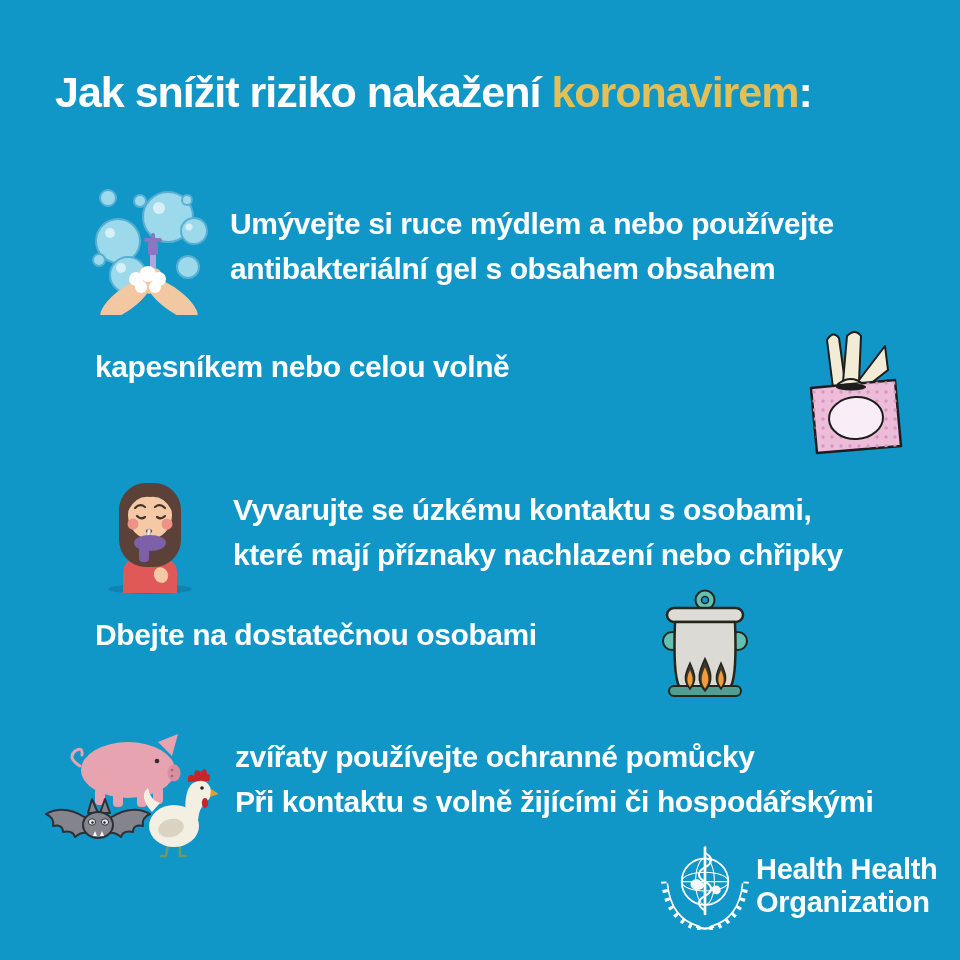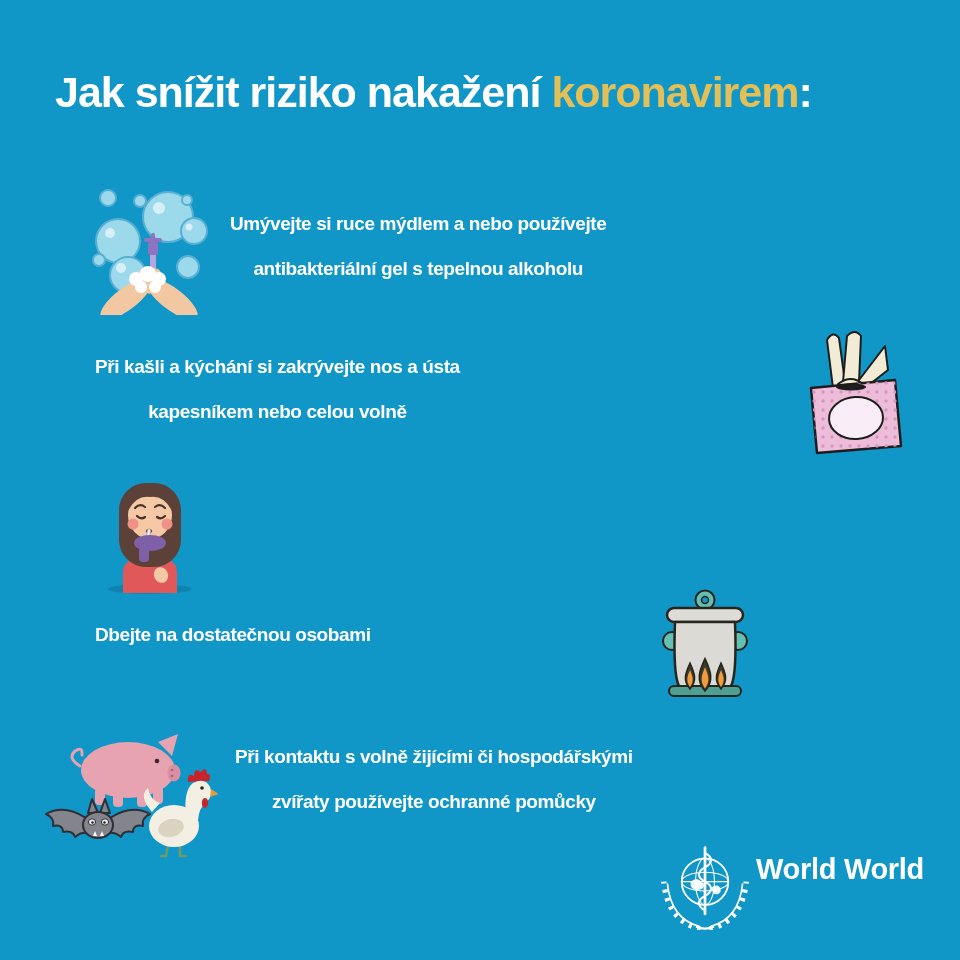--- a/index.html
+++ b/index.html
@@ -7,22 +7,22 @@
     position:relative;width:960px;height:960px;overflow:hidden;
     background:var(--background,#1096c7);
     font-family:Liberation Sans, sans-serif;color:var(--text,#ffffff);
   }
   .title{
     position:absolute;left:55px;top:68px;margin:0;
     font-size:43px;font-weight:700;letter-spacing:-1px;white-space:nowrap;
   }
   .title .hl{color:var(--title-highlight,#e3bf57);}
   .tip{
-    position:absolute;font-size:19px;font-weight:700;line-height:45px;
-    letter-spacing:-0.4px;white-space:nowrap;text-align:center;
+    position:absolute;font-size:30px;font-weight:700;line-height:45px;
+    letter-spacing:-0.4px;white-space:nowrap;
   }
   .tip span{display:block;}
   #tip1-text{left:230px;top:201px;}
   #tip2-text{left:95px;top:344px;}
   #tip3-text{left:233px;top:487px;}
   #tip4-text{left:95px;top:612px;}
   #tip5-text{left:235px;top:734px;}
   .icon{position:absolute;line-height:0;}
   #tip1-icon{left:88px;top:183px;}
   #tip2-icon{left:793px;top:326px;}
@@ -78,25 +78,24 @@
         <circle cx="48" cy="96" r="7"></circle>
           <circle cx="60" cy="91" r="8"></circle>
         <circle cx="71" cy="96" r="7"></circle>
           <circle cx="53" cy="104" r="6"></circle>
         <circle cx="67" cy="104" r="6"></circle>
       </g>
     </svg>
   </div>
   <div class="tip" id="tip1-text">
     <span>Umývejte si ruce mýdlem a nebo používejte</span>
-    <span>antibakteriální gel s tepelnou alkoholu</span>
+    <span>antibakteriální gel s obsahem obsahem</span>
   </div>
 
   <div class="tip" id="tip2-text">
-    <span>Při kašli a kýchání si zakrývejte nos a ústa</span>
     <span>kapesníkem nebo celou volně</span>
   </div>
   <div class="icon" id="tip2-icon">
     <svg width="122" height="130" viewBox="0 0 122 130">
       <defs>
         <pattern id="pdots" width="9" height="9" patternUnits="userSpaceOnUse">
           <circle cx="3" cy="3" r="1.7" fill="#d795c1"></circle>
         </pattern>
       </defs>
       <g fill="#f2ecd6" stroke="#1d1d1d" stroke-width="2" stroke-linejoin="round">
@@ -128,20 +127,24 @@
       <circle cx="36" cy="53" r="5.5" fill="#ee9186"></circle>
       <circle cx="70" cy="53" r="5.5" fill="#ee9186"></circle>
       <ellipse cx="52" cy="60" rx="3.2" ry="2" fill="#7a4a3a"></ellipse>
       <g transform="rotate(10 52 60)">
         <rect x="50.4" y="58" width="3.2" height="17" rx="1.6" fill="#f2f2f2" stroke="#99a" stroke-width="0.7"></rect>
       </g>
       <ellipse cx="53" cy="72" rx="16" ry="8" fill="#7d60a8"></ellipse>
       <rect x="42" y="76" width="10" height="15" rx="4" fill="#7d60a8"></rect>
       <ellipse cx="64" cy="104" rx="7" ry="8" fill="#f5c9a5" transform="rotate(-25 64 104)"></ellipse>
     </svg>
+  </div>
+  <div class="tip" id="tip3-text">
+    <span>Vyvarujte se úzkému kontaktu s osobami,</span>
+    <span>které mají příznaky nachlazení nebo chřipky</span>
   </div>
 
   <div class="tip" id="tip4-text">
     <span>Dbejte na dostatečnou osobami</span>
   </div>
   <div class="icon" id="tip4-icon">
     <svg width="116" height="126" viewBox="0 0 116 126">
       <circle cx="58" cy="15" r="9.5" fill="#64c0b2" stroke="#26251c" stroke-width="2"></circle>
       <circle cx="58" cy="15" r="3.5" fill="#1096c7" stroke="#26251c" stroke-width="1.5"></circle>
       <circle cx="25" cy="56" r="9" fill="#64c0b2" stroke="#26251c" stroke-width="2"></circle>
@@ -206,22 +209,22 @@
         <path d="M146,100 Q143,70 153,63 Q165,57 170,67 Q174,76 166,82 Q159,88 158,100 Z" fill="#f4efe3"></path>
         <ellipse cx="134" cy="106" rx="25" ry="21" fill="#f4efe3"></ellipse>
         <ellipse cx="131" cy="108" rx="13" ry="9" fill="#dad3c2" transform="rotate(-15 131 108)"></ellipse>
         <polygon points="171,69 179,74 170,77" fill="#dd9e3e"></polygon>
         <ellipse cx="165" cy="83" rx="3.2" ry="5" fill="#c8252b"></ellipse>
         <circle cx="162" cy="68" r="1.8" fill="#222"></circle>
       </g>
     </svg>
   </div>
   <div class="tip" id="tip5-text">
+    <span>zvířaty používejte ochranné pomůcky</span>
     <span>Při kontaktu s volně žijícími či hospodářskými</span>
-    <span>zvířaty používejte ochranné pomůcky</span>
   </div>
 
   <div class="icon" id="who-logo">
     <svg width="90" height="86" viewBox="0 0 100 96">
       <g fill="none" stroke="#ffffff">
         <circle cx="50" cy="42" r="26" stroke-width="2"></circle>
         <ellipse cx="50" cy="42" rx="26" ry="10.5" stroke-width="1.2"></ellipse>
         <ellipse cx="50" cy="42" rx="10.5" ry="26" stroke-width="1.2"></ellipse>
         <line x1="24" y1="42" x2="76" y2="42" stroke-width="1.2"></line>
         <path d="M44,92 Q12,84 8,44" stroke-width="1.8"></path>
@@ -232,16 +235,17 @@
         <line x1="50" y1="4" x2="50" y2="78" stroke-width="3" stroke-linecap="round"></line>
         <path d="M50,10 c9,5 9,11 0,16 c-9,5 -9,11 0,16 c9,5 9,11 0,16 c-9,5 -9,11 0,16" stroke-width="2.3"></path>
       </g>
       <g fill="#ffffff" opacity="0.95">
         <path d="M34,42 q7,-6 12,0 q6,3 1,8 q-9,4 -13,-3 z"></path>
         <path d="M58,48 q6,-4 9,1 q2,5 -3,7 q-7,1 -6,-8 z"></path>
       </g>
     </svg>
   </div>
   <div class="who-text">
-    <span>World World</span>
+    <span>Health Health</span>
+    <span>Organization</span>
   </div>
 
 </div>
 
 </body></html>

